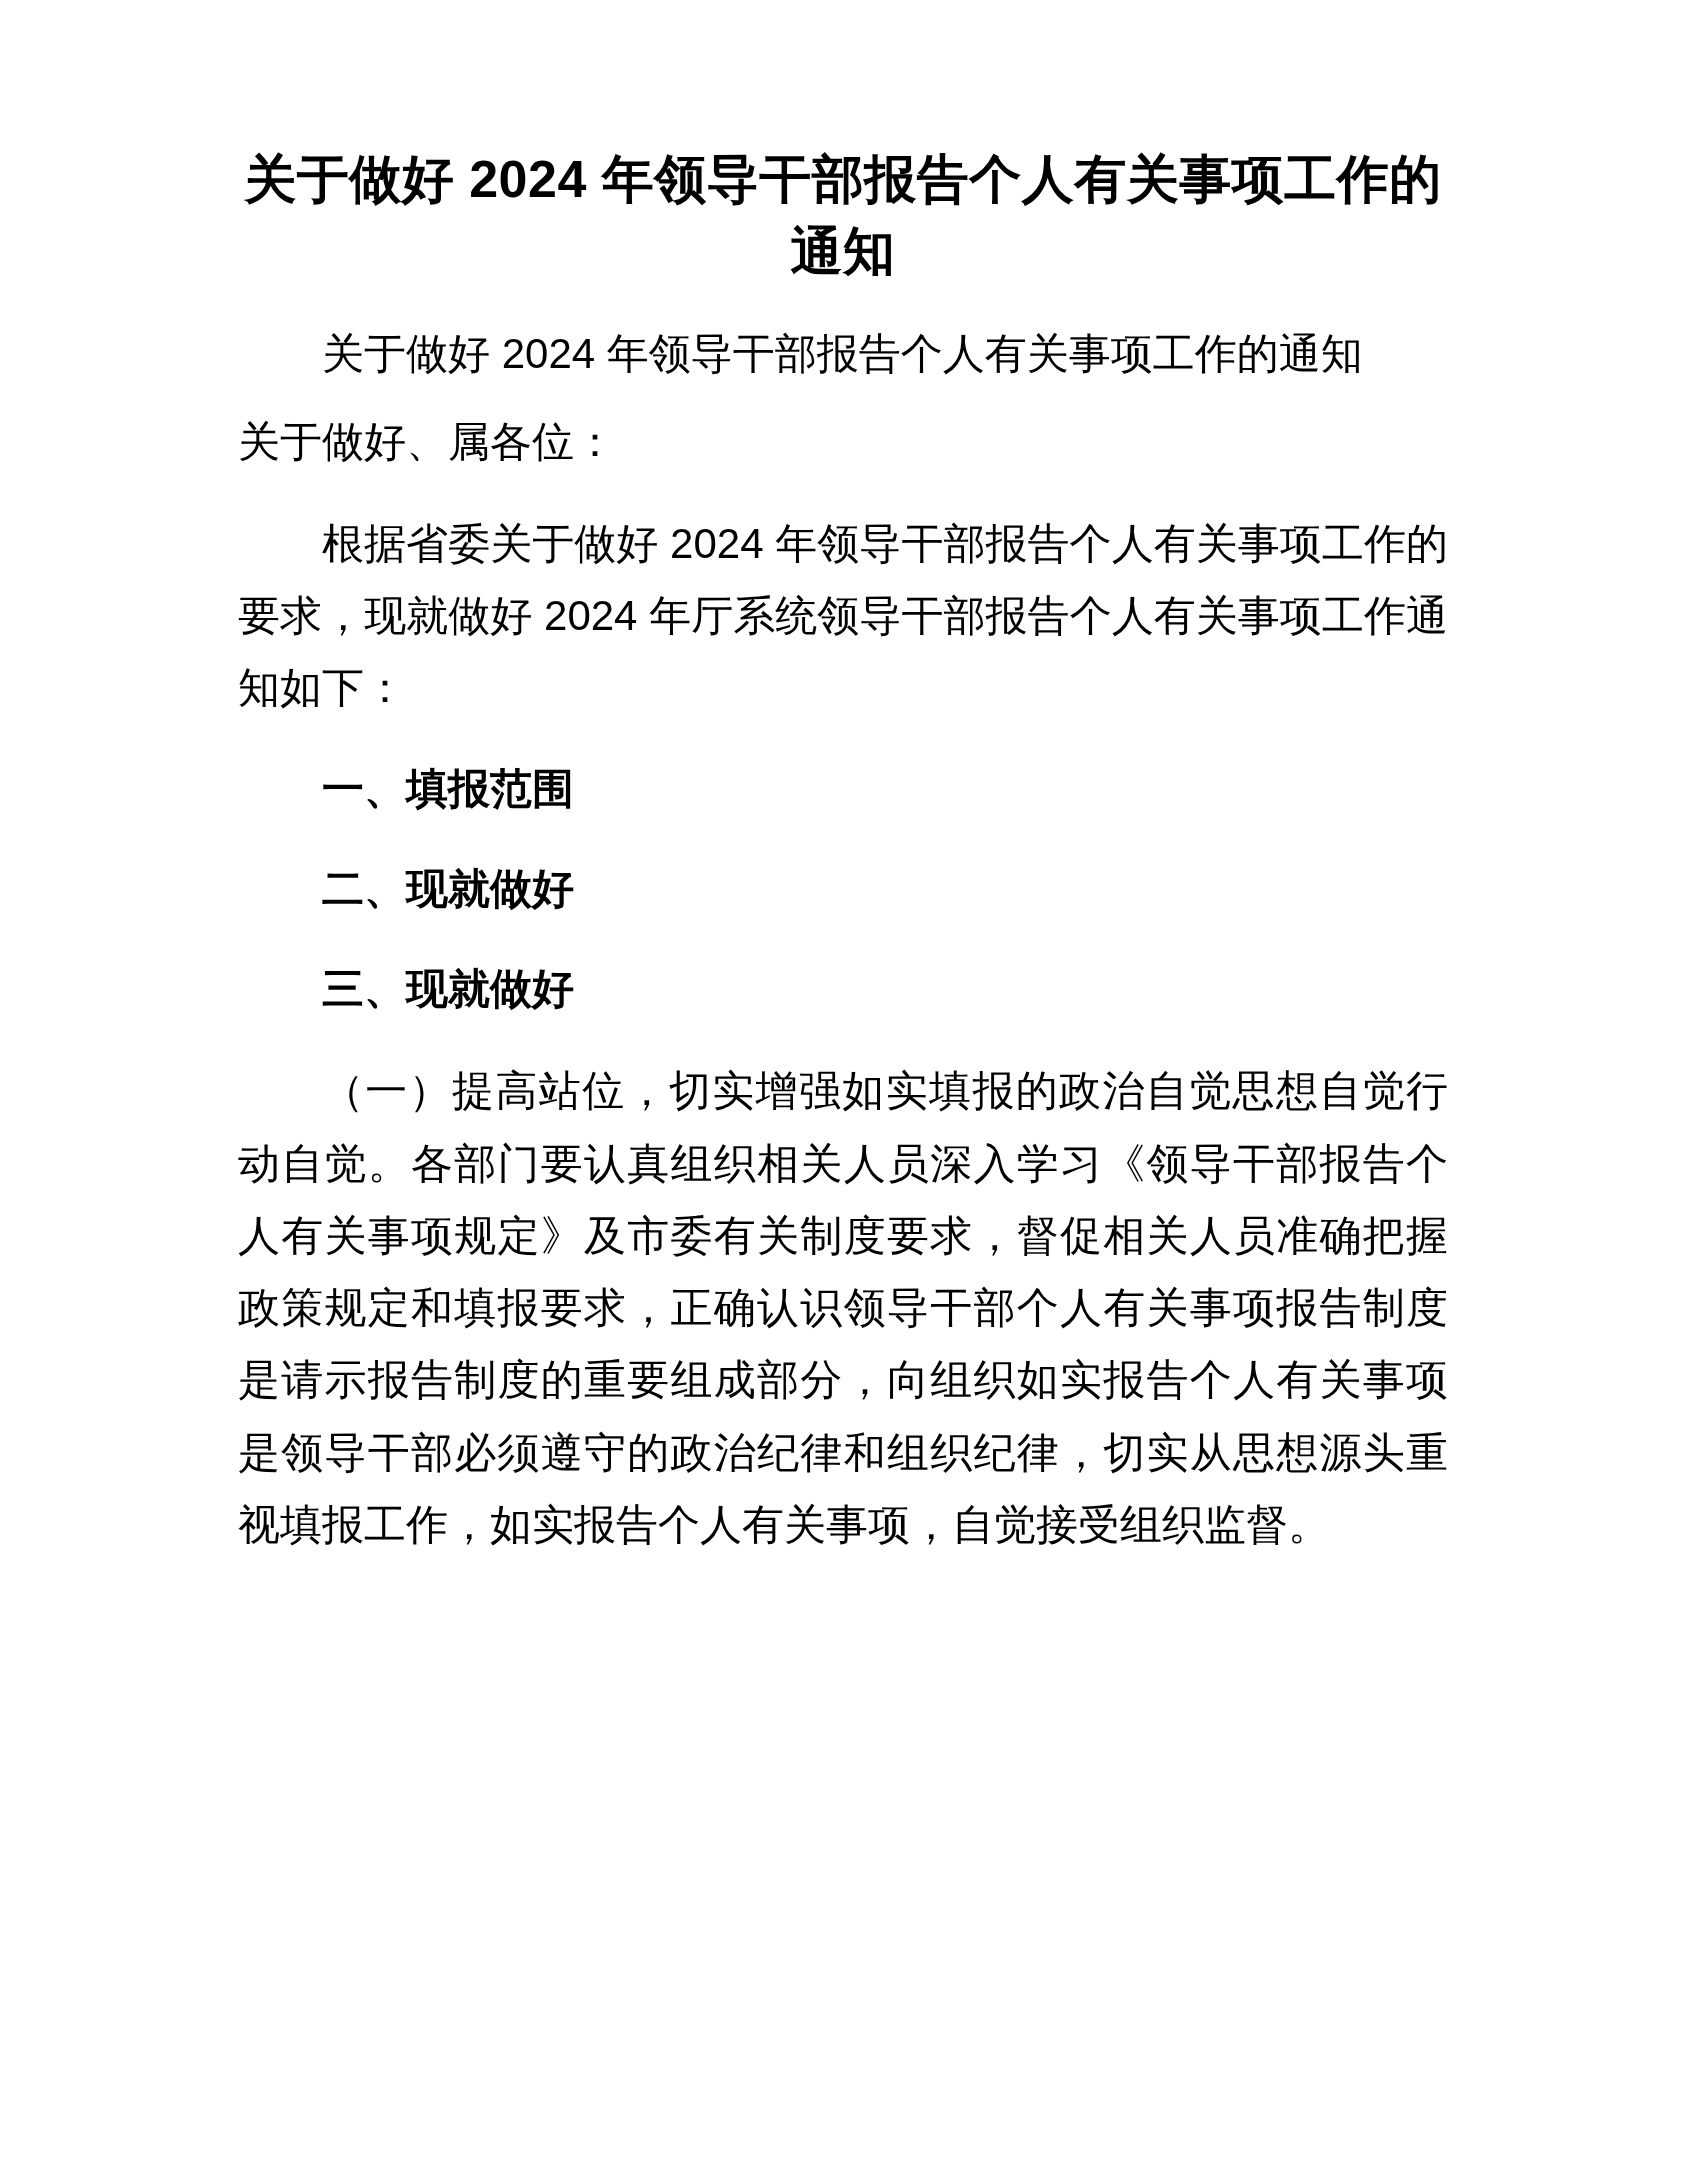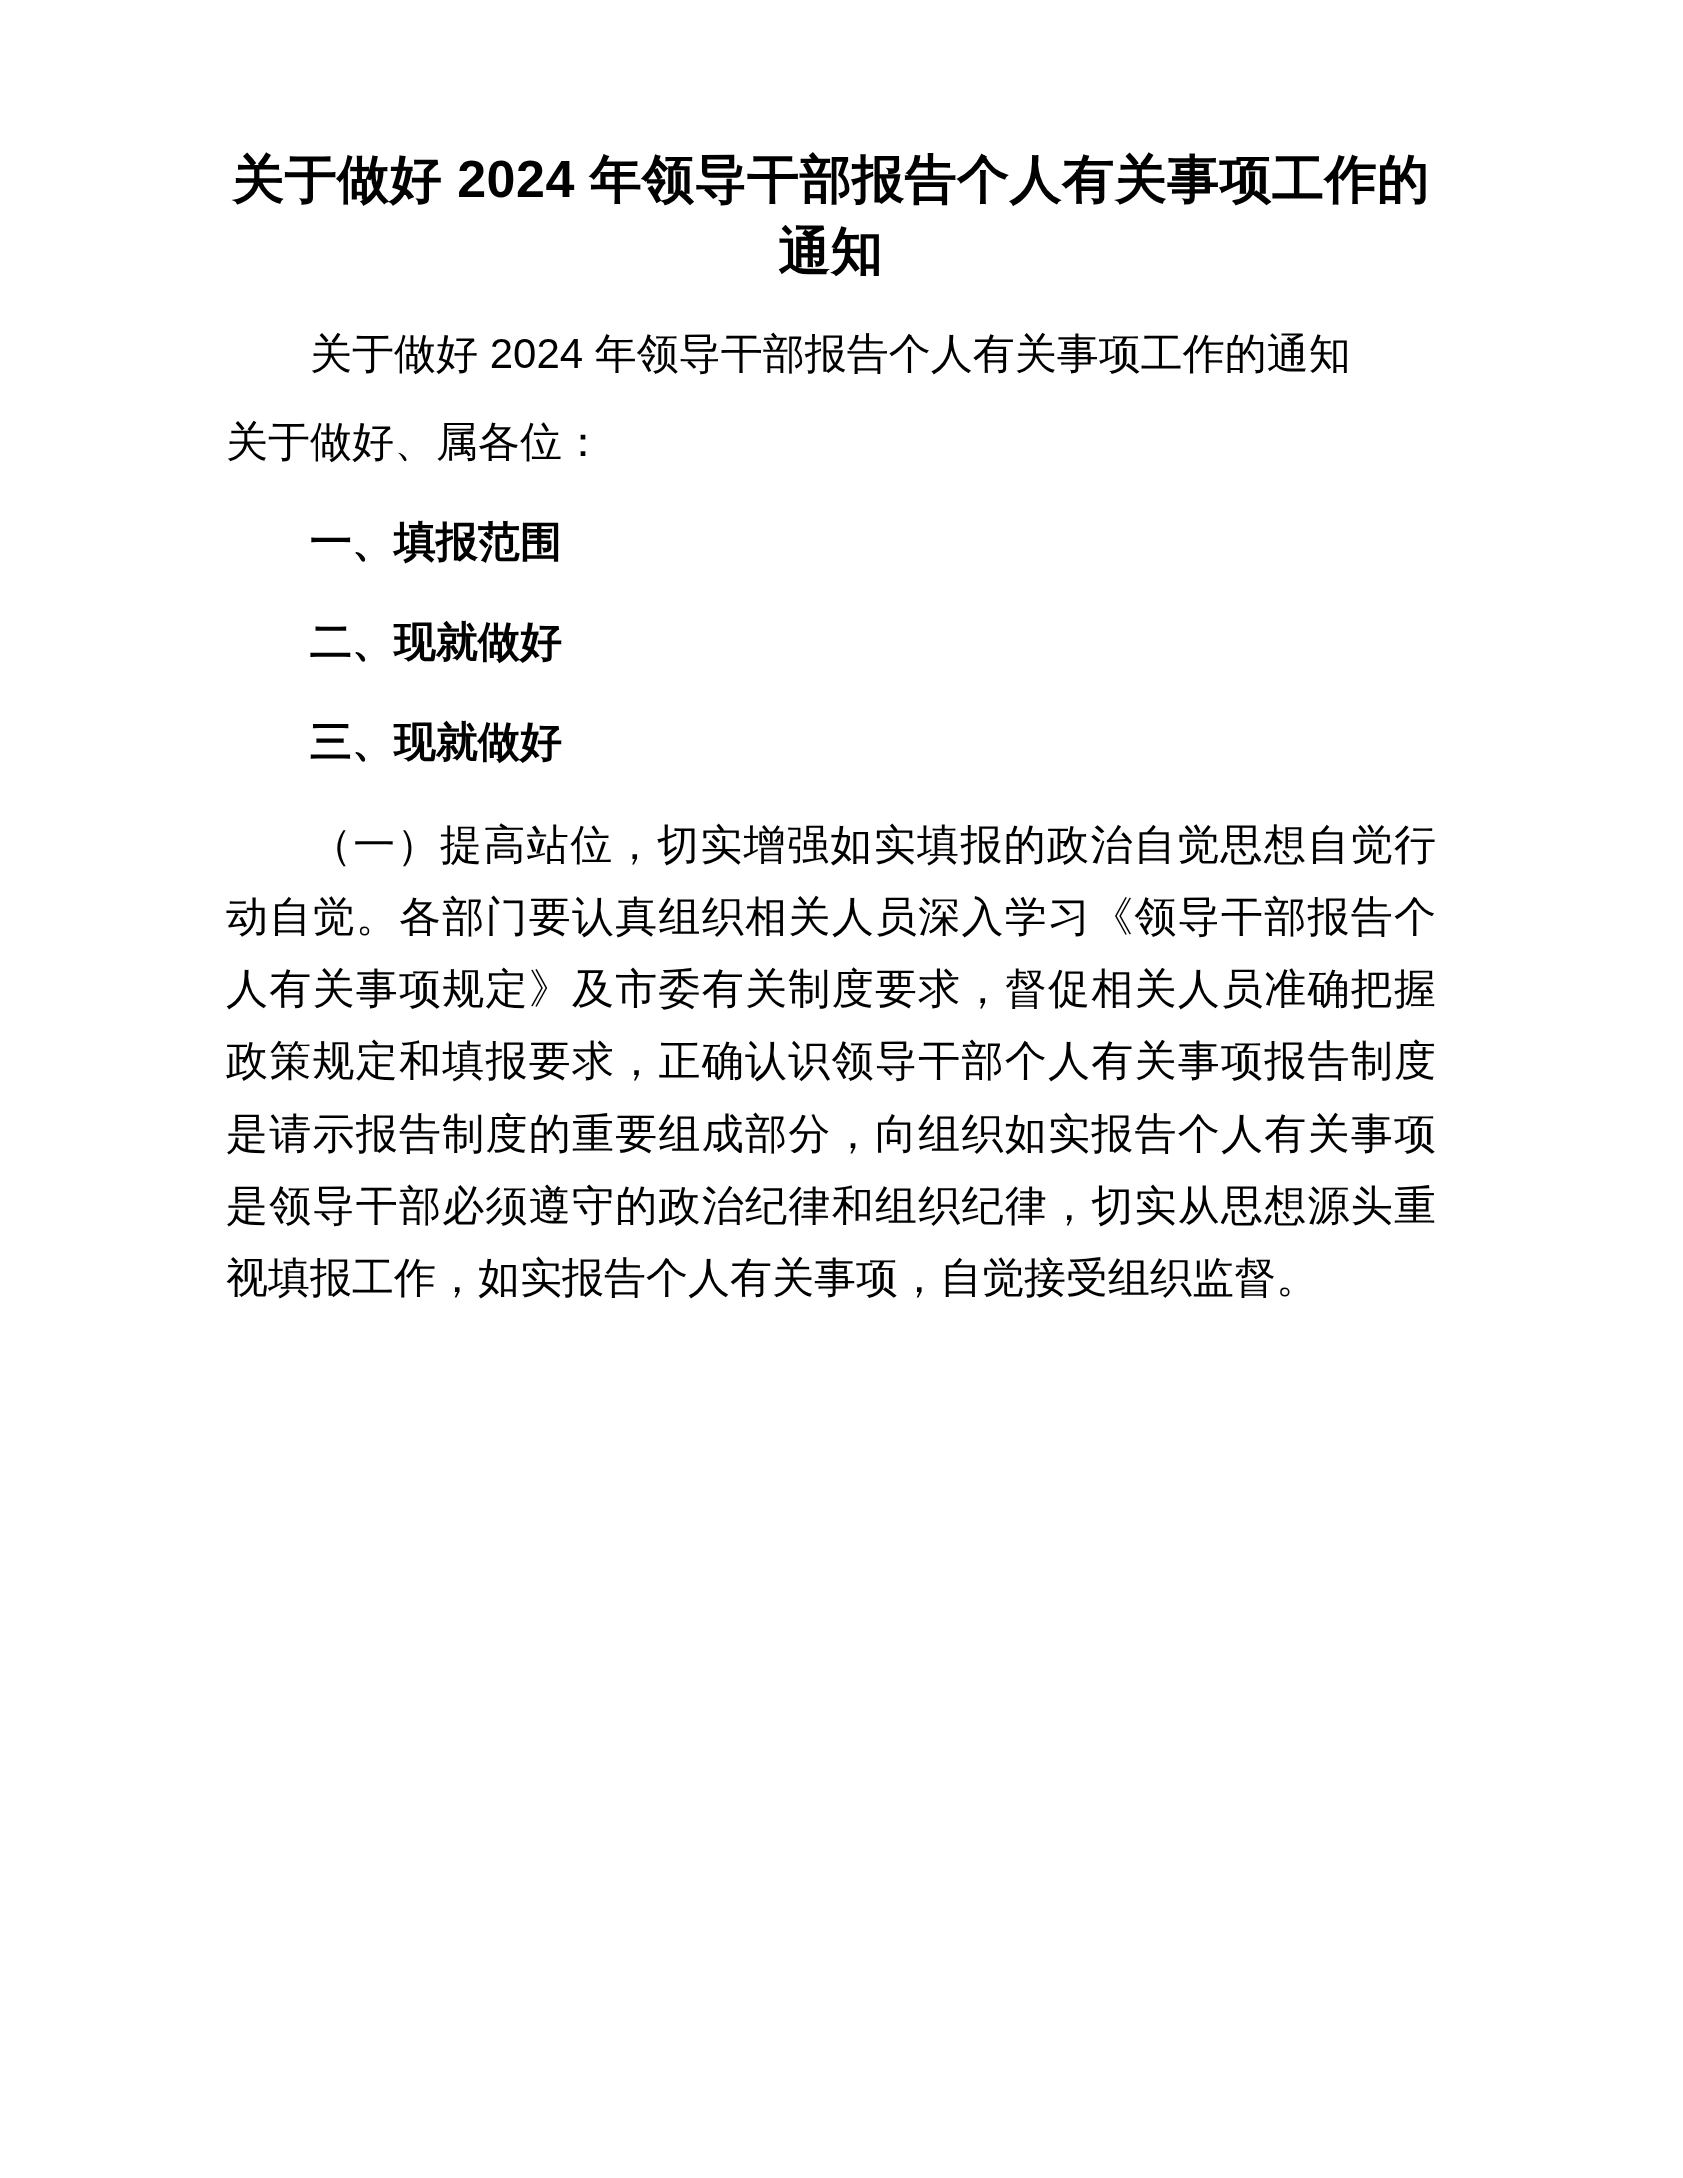--- a/index.html
+++ b/index.html
@@ -16,20 +16,21 @@
   }
 
   .page {
     position: relative;
     width: 1458px;
     height: 2178px;
     background: #ffffff;
     box-sizing: border-box;
     padding: 0;
     overflow: hidden;
+    margin-left: 12px;
   }
 
   .doc-body {
     position: absolute;
     left: 226px;
     top: 0;
     width: 1210px;
   }
 
   .doc-title {
@@ -78,20 +79,21 @@
 
 <div class="page">
   <div class="doc-body">
 
     <h1 class="doc-title">关于做好 2024 年领导干部报告个人有关事项工作的通知</h1>
 
     <p class="para indent">关于做好 2024 年领导干部报告个人有关事项工作的通知</p>
 
     <p class="para tight">关于做好、属各位：</p>
 
+    <p class="para indent">根据省委关于做好 2024 年领导干部报告个人有关事项工作的要求，现就做好 2024 年厅系统领导干部报告个人有关事项工作通知如下：</p>
 
     <p class="heading">一、填报范围</p>
 
 
     <p class="heading">二、现就做好</p>
 
 
     <p class="heading">三、现就做好</p>
 
     <p class="para indent">（一）提高站位，切实增强如实填报的政治自觉思想自觉行动自觉。各部门要认真组织相关人员深入学习《领导干部报告个人有关事项规定》及市委有关制度要求，督促相关人员准确把握政策规定和填报要求，正确认识领导干部个人有关事项报告制度是请示报告制度的重要组成部分，向组织如实报告个人有关事项是领导干部必须遵守的政治纪律和组织纪律，切实从思想源头重视填报工作，如实报告个人有关事项，自觉接受组织监督。</p>

